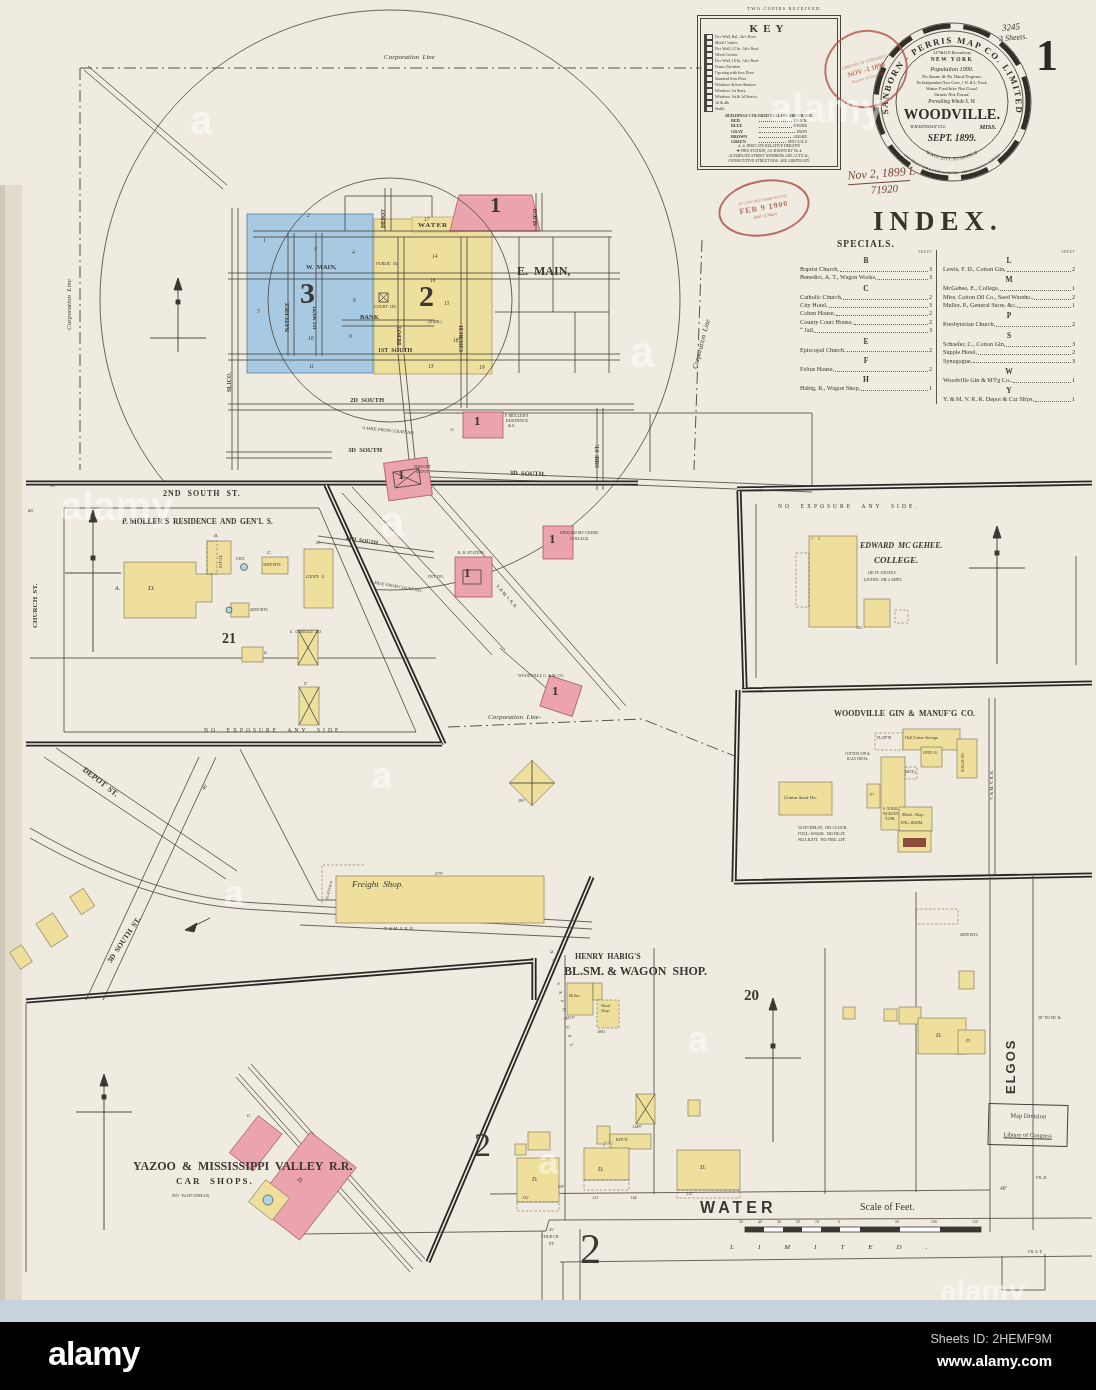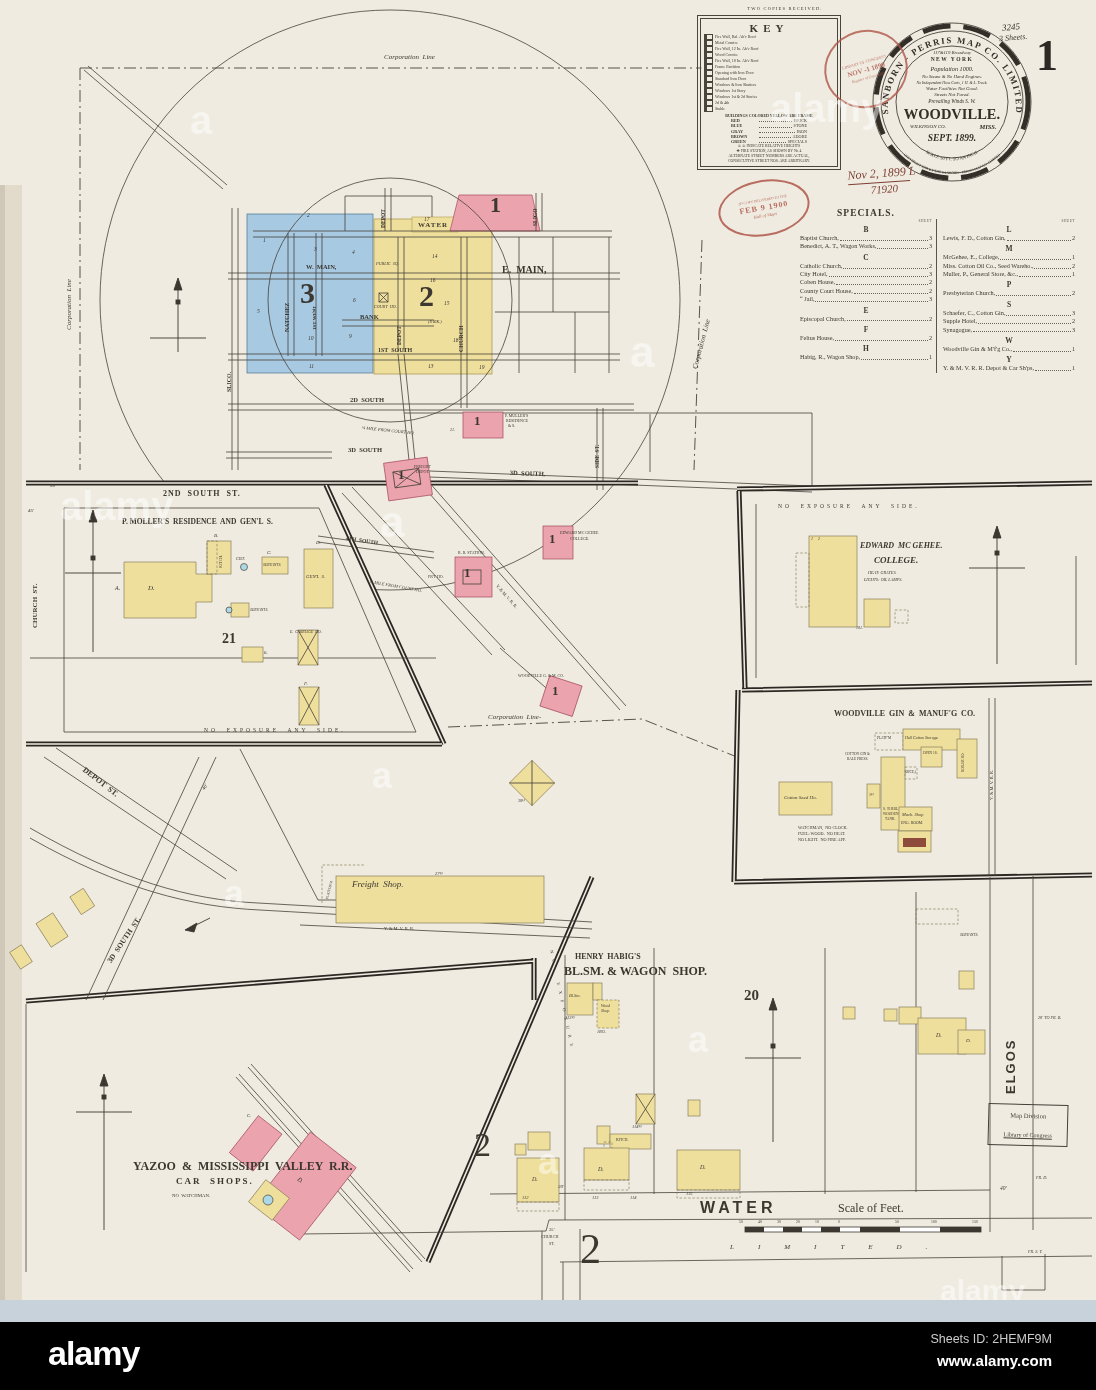--- a/index.html
+++ b/index.html
@@ -294,21 +294,21 @@
     </g>
   </svg>
 
   <div id="map-layer">
       <span class="ml it" style="left: 384px; top: 54px; font-size: 7px;">Corporation  Line</span>
       <span class="ml it" style="left: 66px; top: 330px; font-size: 7px; transform: rotate(-90deg);">Corporation  Line</span>
       <span class="ml it" style="left: 692px; top: 368px; font-size: 7px; transform: rotate(-75deg);">Corporation  Line</span>
       <span class="ml it" style="left: 488px; top: 714px; font-size: 7px;">Corporation  Line-</span>
       <span class="ml b" style="left: 418px; top: 222px; font-size: 7px; letter-spacing: 1px;">WATER</span>
       <span class="ml b" style="left: 306px; top: 264px; font-size: 6.5px;">W.  MAIN,</span>
-      <span class="ml b" style="left: 502px; top: 265px; font-size: 10px;">E.  MAIN,</span>
+      <span class="ml b" style="left: 517px; top: 265px; font-size: 12px;">E.  MAIN,</span>
       <span class="ml b" style="left: 360px; top: 314px; font-size: 6.5px;">BANK</span>
       <span class="ml b" style="left: 378px; top: 347px; font-size: 6px;">1ST  SOUTH</span>
       <span class="ml b" style="left: 350px; top: 397px; font-size: 6.5px;">2D  SOUTH</span>
       <span class="ml b" style="left: 348px; top: 447px; font-size: 6.5px;">3D  SOUTH</span>
       <span class="ml b" style="left: 510px; top: 470px; font-size: 6.5px; transform: rotate(2deg);">3D  SOUTH.</span>
       <span class="ml b" style="left: 346px; top: 536px; font-size: 5.5px; transform: rotate(8deg);">4TH  SOUTH</span>
       <span class="ml b" style="left: 226px; top: 392px; font-size: 6px; transform: rotate(-90deg);">SLICO.</span>
       <span class="ml b" style="left: 284px; top: 332px; font-size: 6px; transform: rotate(-90deg);">NATCHEZ</span>
       <span class="ml b" style="left: 312px; top: 330px; font-size: 5px; transform: rotate(-90deg);">1ST WEST</span>
       <span class="ml b" style="left: 381px; top: 228px; font-size: 5.5px; transform: rotate(-90deg);">DEPOT</span>
@@ -441,21 +441,21 @@
       <span class="ml it" style="left: 522px; top: 1196px; font-size: 4.5px;">112</span>
       <span class="ml it" style="left: 592px; top: 1196px; font-size: 4.5px;">113</span>
       <span class="ml it" style="left: 630px; top: 1196px; font-size: 4.5px;">114</span>
       <span class="ml it" style="left: 686px; top: 1192px; font-size: 4.5px;">115</span>
       <span class="ml sansb" style="left: 1004px; top: 1094px; font-size: 13px; transform: rotate(-90deg); letter-spacing: 2px;">ELGOS</span>
       <span class="ml it" style="left: 1038px; top: 1016px; font-size: 4.2px;">20' TO FR. B.</span>
       <span class="ml it" style="left: 1000px; top: 1186px; font-size: 5.5px;">40'</span>
       <span class="ml it" style="left: 1036px; top: 1176px; font-size: 4.2px;">FR. D.</span>
       <span class="ml it" style="left: 1028px; top: 1250px; font-size: 4.2px;">FR. S. T.</span>
       <span class="ml sansb" style="left: 700px; top: 1200px; font-size: 16px; letter-spacing: 4px;">WATER</span>
-      <span class="ml" style="left: 838px; top: 1202px; font-size: 12px;">Scale of Feet.</span>
+      <span class="ml" style="left: 860px; top: 1202px; font-size: 10px;">Scale of Feet.</span>
       <span class="ml" style="left: 739px; top: 1221px; font-size: 3.8px;">50</span>
       <span class="ml" style="left: 758px; top: 1221px; font-size: 3.8px;">40</span>
       <span class="ml" style="left: 777px; top: 1221px; font-size: 3.8px;">30</span>
       <span class="ml" style="left: 796px; top: 1221px; font-size: 3.8px;">20</span>
       <span class="ml" style="left: 815px; top: 1221px; font-size: 3.8px;">10</span>
       <span class="ml" style="left: 838px; top: 1221px; font-size: 3.8px;">0</span>
       <span class="ml" style="left: 895px; top: 1221px; font-size: 3.8px;">50</span>
       <span class="ml" style="left: 931px; top: 1221px; font-size: 3.8px;">100</span>
       <span class="ml" style="left: 972px; top: 1221px; font-size: 3.8px;">150</span>
       <span class="ml it" style="left: 730px; top: 1244px; font-size: 7px; letter-spacing: 24px;">LIMITED.</span>
@@ -607,20 +607,21 @@
   <div id="handwritten">
     <div class="hw1">Nov 2, 1899 L</div>
     <div class="hw2">71920</div>
   </div>
   <div id="stamp-mapdiv">
     <div style="font-size:6.5px;">Map Division</div>
     <div style="font-size:6px;text-decoration:underline;">Library of Congress</div>
   </div>
 
   <div id="index" class="panel">
+    <div class="ititle">INDEX.</div>
     <div class="isub">SPECIALS.</div>
     <div id="icols">
       <div class="icol" id="icol-left">
           <div class="sheetlbl">SHEET</div>
           <div class="iletter">B</div>
           <div class="irow">
             <span>Baptist Church,</span>
             <span class="dots"></span>
             <span>3</span>
           </div>

